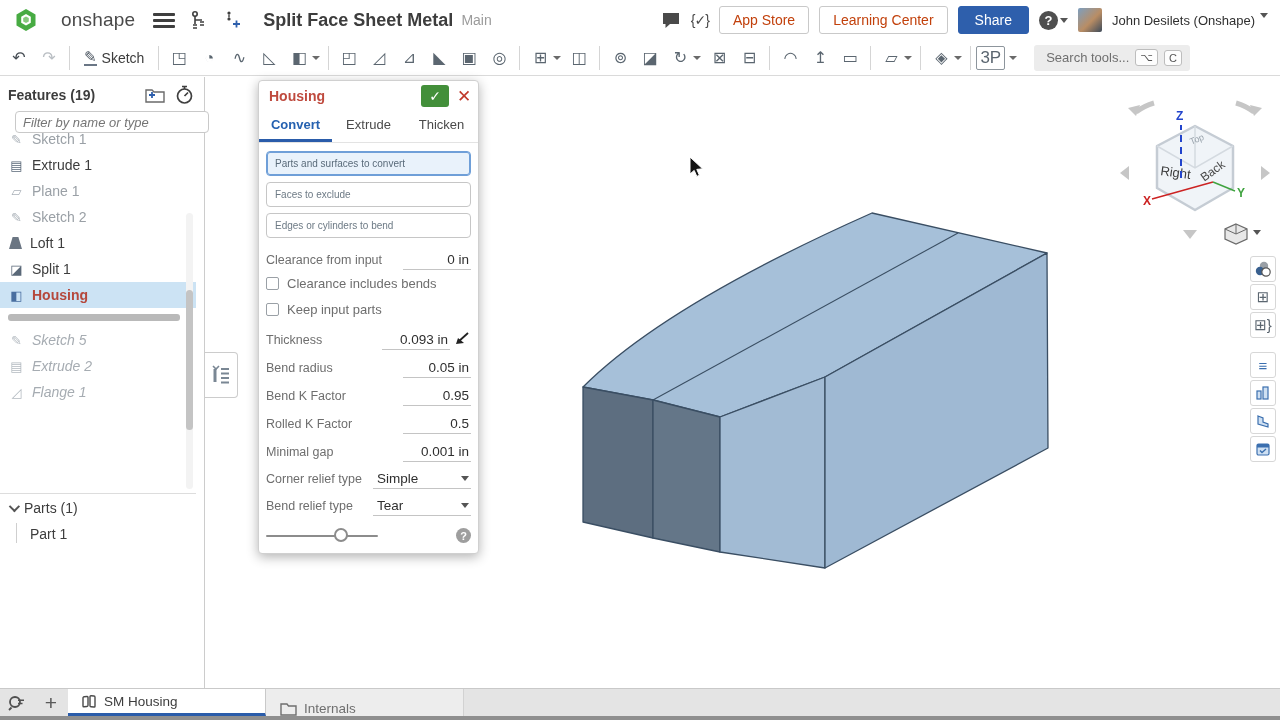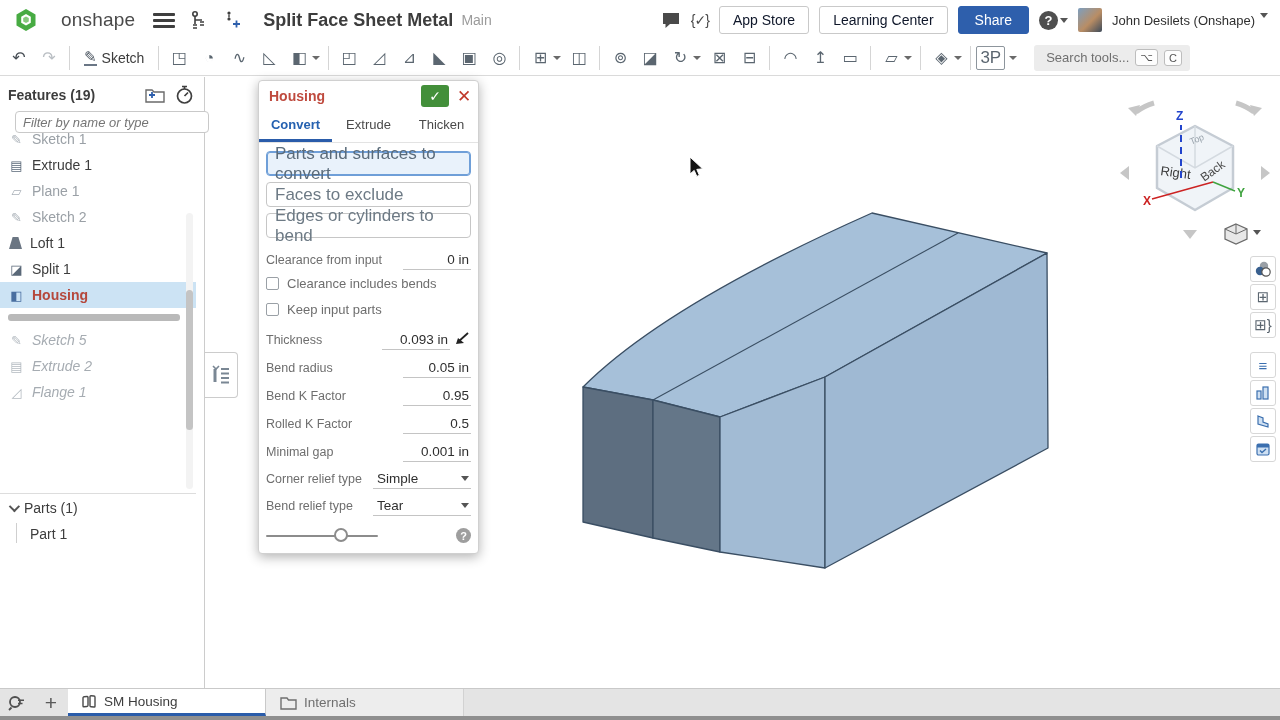--- a/index.html
+++ b/index.html
@@ -10,21 +10,21 @@
   
   .hdr { position:absolute; left:0; top:0; width:1280px; height:40px; background:#fff; display:flex; align-items:center; }
   .logo-wrap { display:flex; align-items:center; gap:23px; margin-left:14px; }
   .wordmark { font-size:19px; color:#4a4a4a; letter-spacing:.2px; }
   .hamburger { margin-left:18px; width:22px; cursor:pointer; }
   .hamburger div { height:3px; background:#3f3f3f; margin:3px 0; border-radius:1px; }
   .hdr-ic { margin-left:14px; display:flex; align-items:center; }
   .doc-title { margin-left:22px; font-size:18px; font-weight:bold; color:#3d3d3d; }
   .doc-ws { margin-left:8px; font-size:14px; color:#9b9b9b; }
   .hdr-right { position:absolute; right:0; top:0; height:40px; display:flex; align-items:center; gap:10px; padding-right:12px; }
-  .hdr-btn { border:1px solid #c9c9c9; border-radius:3px; background:#fff; color:#0f172a; font-size:14px; padding:5px 13px; cursor:pointer; }
+  .hdr-btn { border:1px solid #c9c9c9; border-radius:3px; background:#fff; color:#c2410c; font-size:14px; padding:5px 13px; cursor:pointer; }
   .share-btn { background:#2e5fac; border:1px solid #2e5fac; color:#fff; font-size:14px; border-radius:3px; padding:5px 16px; cursor:pointer; }
   .fs-ic { font-size:14px; color:#4a4a4a; letter-spacing:-1px; }
   .help-wrap { display:flex; align-items:center; gap:2px; cursor:pointer; }
   .help-circle { width:19px; height:19px; border-radius:50%; background:#4f4f4f; color:#fff; font-size:13px; font-weight:bold; display:flex; align-items:center; justify-content:center; }
   .caret { width:0; height:0; border-left:4px solid transparent; border-right:4px solid transparent; border-top:5px solid #555; display:inline-block; }
   .avatar { width:24px; height:24px; border-radius:2px; background:linear-gradient(135deg,#7d9fc0 0%,#b98d64 55%,#3c4a5a 100%); }
   .user-name { font-size:13px; color:#2f2f2f; display:flex; align-items:flex-start; gap:5px; cursor:pointer; }
 
   
   .tb { position:absolute; left:0; top:40px; width:1280px; height:36px; background:#fff; border-bottom:1px solid #dadada; display:flex; align-items:center; }
@@ -70,21 +70,21 @@
   
   .dlg { position:absolute; left:258px; top:80px; width:221px; background:#fff; border:1px solid #d0d0d0; border-radius:4px; box-shadow:0 3px 12px rgba(0,0,0,.3); z-index:30; }
   .dlg-hdr { height:28px; display:flex; align-items:center; padding:2px 4px 0 10px; cursor:move; }
   .dlg-title { flex:1; font-size:14px; font-weight:bold; color:#bf4a3e; }
   .dlg-ok { width:28px; height:22px; background:#438f3a; border-radius:3px; color:#fff; display:flex; align-items:center; justify-content:center; font-size:14px; font-weight:bold; cursor:pointer; margin-right:5px; }
   .dlg-x { width:20px; height:22px; color:#c0392b; font-size:17px; font-weight:bold; display:flex; align-items:center; justify-content:center; cursor:pointer; }
   .dlg-tabs { display:flex; border-bottom:1px solid #e3e3e3; margin-top:2px; }
   .dtab { flex:1; text-align:center; font-size:13px; color:#4a4a4a; padding:6px 0 7px; cursor:pointer; }
   .dtab.act { color:#2561b0; border-bottom:3px solid #2a5caa; font-weight:bold; }
   .dlg-body { padding:8px 7px 10px; }
-  .selbox { border:1px solid #c6c6c6; border-radius:4px; height:25px; display:flex; align-items:center; padding:0 8px; font-size:17px; color:#6d7a85; margin-bottom:6px; cursor:pointer; background:#fff; }
+  .selbox { border:1px solid #c6c6c6; border-radius:4px; height:25px; display:flex; align-items:center; padding:0 8px; font-size:10px; color:#6d7a85; margin-bottom:6px; cursor:pointer; background:#fff; }
   .selbox.act { border:1px solid #6f9fd8; background:#e9f2fb; box-shadow:0 0 0 1px #6f9fd8 inset; color:#5a6b7a; }
   .drow { display:flex; align-items:flex-end; height:26px; margin-top:2px; }
   .dlabel { font-size:12.5px; color:#6e6e6e; flex:1; padding-bottom:3px; }
   .dval { font-size:13.5px; color:#2f2f2f; border-bottom:1px solid #c4c4c4; text-align:right; min-width:68px; padding:0 2px 2px 2px; cursor:text; }
   .cbrow { display:flex; align-items:center; gap:8px; height:26px; font-size:13px; color:#6e6e6e; cursor:pointer; }
   .cb { width:13px; height:13px; border:1px solid #9aa0a6; border-radius:2px; background:#fff; }
   .ddrow { display:flex; align-items:flex-end; height:26px; margin-top:1px; }
   .dd { display:flex; align-items:center; justify-content:space-between; border-bottom:1px solid #c4c4c4; min-width:98px; padding:0 2px 2px 4px; cursor:pointer; }
   .dd .ddv { font-size:13.5px; color:#2f2f2f; }
   .slider-row { display:flex; align-items:center; margin-top:12px; gap:8px; }
@@ -97,21 +97,21 @@
   .right-rail { position:absolute; right:2px; top:256px; width:28px; display:flex; flex-direction:column; gap:2px; z-index:10; }
   .rr-ic { width:26px; height:26px; border:1px solid #d7d7d7; border-radius:3px; background:#fff; display:flex; align-items:center; justify-content:center; font-size:15px; color:#3b6faf; cursor:pointer; }
   .rr-ic.gray { color:#5b6670; }
   .rr-gap { height:10px; }
 
   
   .bbar { position:absolute; left:0; top:688px; width:1280px; height:28px; background:#e4e4e4; border-top:1px solid #c9c9c9; display:flex; align-items:stretch; z-index:20; }
   .bb-ic { width:34px; display:flex; align-items:center; justify-content:center; color:#4f4f4f; cursor:pointer; }
   .btab { display:flex; align-items:center; gap:7px; font-size:13.5px; padding:0 14px; border-right:1px solid #d2d2d2; cursor:pointer; min-width:198px; }
   .btab.act { background:#fff; color:#3d3d3d; border-bottom:3px solid #2a5caa; border-right:1px solid #c9c9c9; }
-  .btab.inact { background:#ededed; color:#6f6f6f; }
+  .btab.inact { background:#ededed; color:#6f6f6f;align-items:flex-end; }
   .bstrip { position:absolute; left:0; top:716px; width:1280px; height:4px; background:#8f8f8f; z-index:21; }
 
   .ic-svg { display:block; }
 </style>
 </head>
 <body>
 
 <div class="app">
 
   <div class="hdr">

